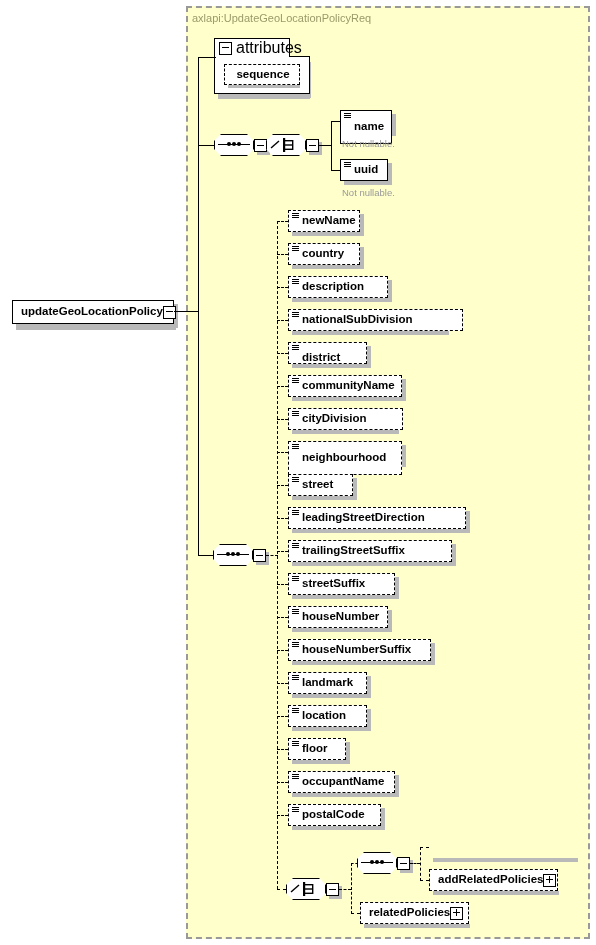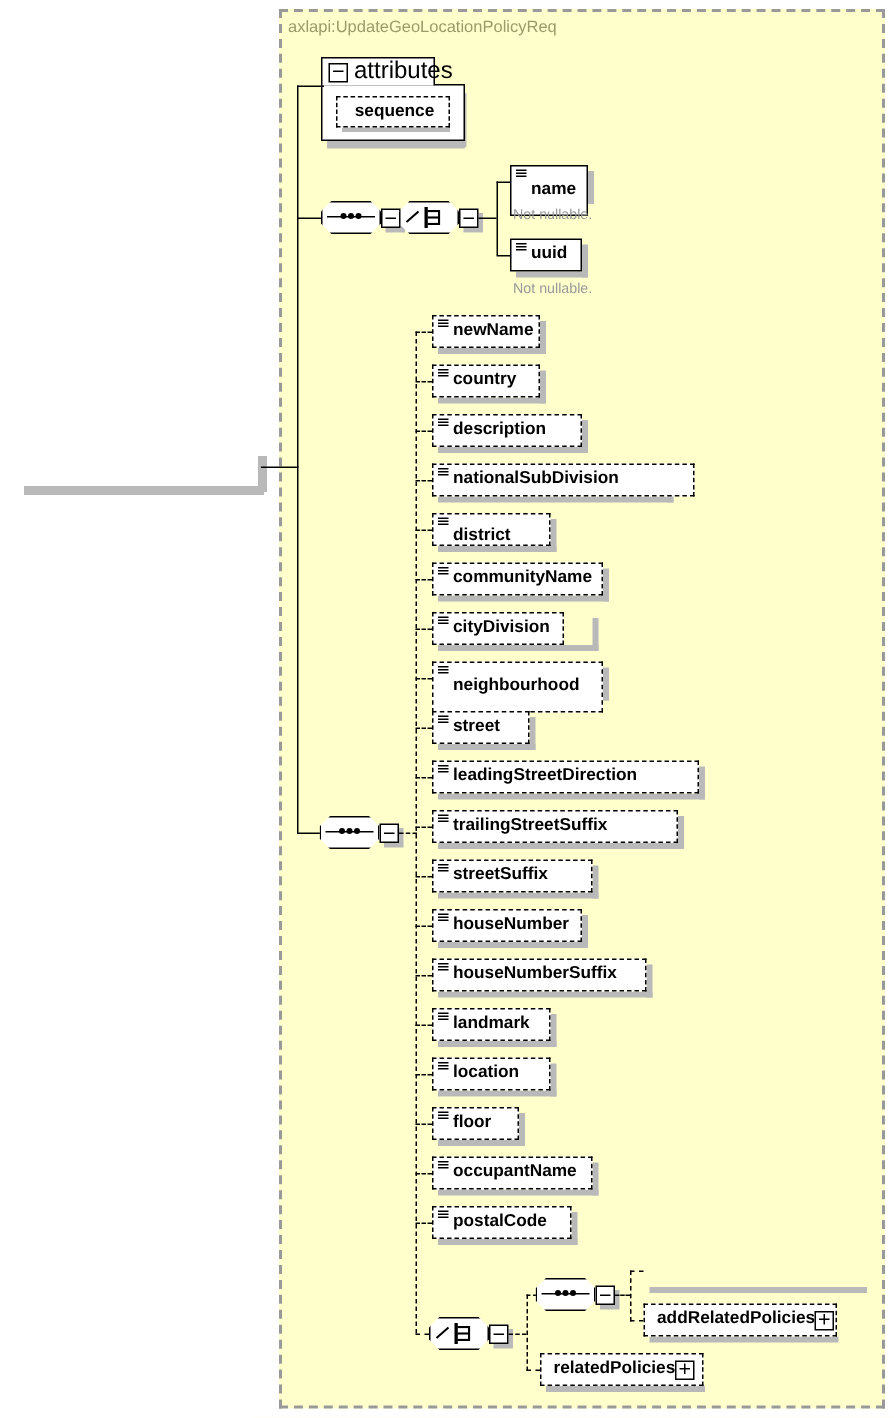--- a/index.html
+++ b/index.html
@@ -79,20 +79,25 @@
 </head>
 <body>
 
 <div id="canvas">
 
   <div class="ct-region" style="left:186px;top:6px;width:404px;height:933px;"></div>
   <div class="ct-title" style="left:192px;top:12px;">axlapi:UpdateGeoLocationPolicyReq</div>
 
   <div class="shadow" style="left:16px;top:324px;width:160px;height:6px;"></div>
   <div class="shadow" style="left:172px;top:304px;width:6px;height:24px;"></div>
+  <div class="node" style="left:12px;top:300px;width:162px;height:24px;padding-left:8px;
+              justify-content:space-between;">
+    <span class="lbl">updateGeoLocationPolicy</span>
+    <span class="expander"></span>
+  </div>
 
   <div class="ln h" style="left:174px;top:311px;width:24px;"></div>
 
   <div class="ln v" style="left:198px;top:57px;height:255px;"></div>
   <div class="ln v" style="left:198px;top:311px;height:245px;"></div>
 
   <div class="shadow" style="left:218px;top:94px;width:92px;height:5px;"></div>
   <div class="shadow" style="left:306px;top:62px;width:5px;height:36px;"></div>
   <div class="attrbox" style="left:214px;top:56px;width:96px;height:38px;"></div>
   <div class="attrtab" style="left:214px;top:38px;width:76px;">
@@ -245,21 +250,21 @@
         <span class="eglyph">
           <i></i>
           <i></i>
           <i></i>
         </span>
         <span class="lbl">communityName</span>
       </div>
       <div class="dln h" style="left: 277px; top: 419px; width: 11px;"></div>
       <div class="shadow" style="left: 292px; top: 430px; width: 107.2px; height: 4px;"></div>
       <div class="shadow" style="left: 395.2px; top: 412px; width: 4px; height: 22px;"></div>
-      <div class="node dashed" style="left: 288px; top: 408px; width: 88px; height: 22px; text-align: right;">
+      <div class="node dashed" style="left: 288px; top: 408px; width: 115px; height: 22px; text-align: right;">
         <span class="eglyph">
           <i></i>
           <i></i>
           <i></i>
         </span>
         <span class="lbl">cityDivision</span>
       </div>
       <div class="dln h" style="left: 277px; top: 452px; width: 11px;"></div>
       <div class="shadow" style="left: 292px; top: 463px; width: 114.3px; height: 4px;"></div>
       <div class="shadow" style="left: 402.3px; top: 445px; width: 4px; height: 22px;"></div>

